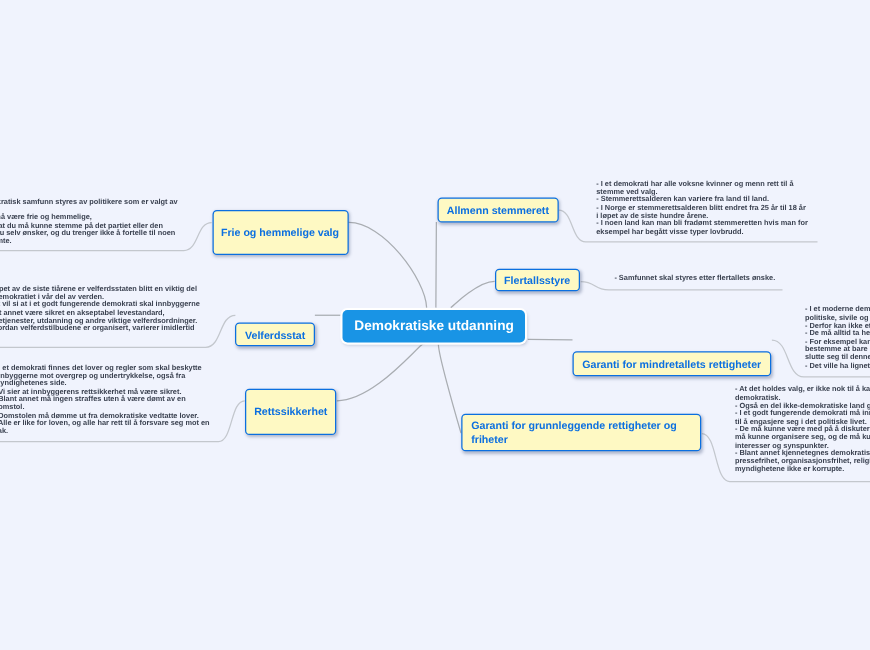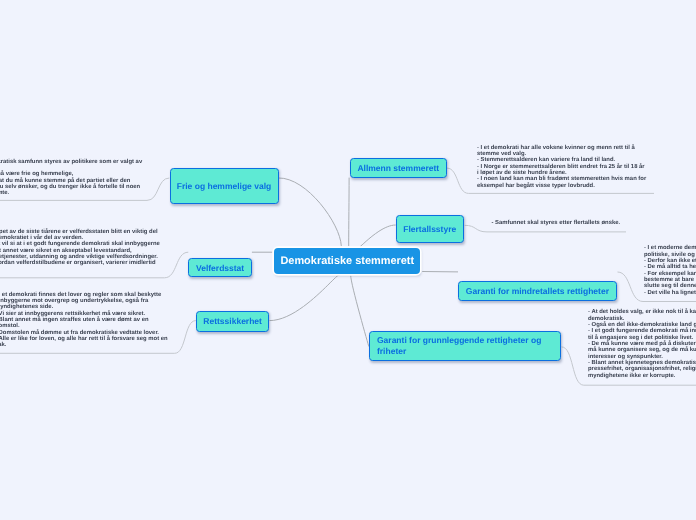--- a/index.html
+++ b/index.html
@@ -1,18 +1,18 @@
 <!DOCTYPE html>
 <html><head>
 <meta charset="utf-8">
 <style>
   html,body{margin:0;padding:0;}
   body{width:696px;height:520px;overflow:hidden;background:#f0f3fd;font-family:"Liberation Sans",sans-serif;-webkit-font-smoothing:antialiased;text-rendering:geometricPrecision;}
   #canvas{position:absolute;left:0;top:0;width:696px;height:520px;transform:translateZ(0);}
-  .node{position:absolute;box-sizing:border-box;border:1.5px solid #0b6fe0;border-radius:3.5px;background:#5eead4;color:#0b6fe0;font-weight:bold;font-size:8.5px;display:flex;align-items:center;justify-content:center;padding:0 6px;box-shadow:1px 1.5px 2.5px rgba(30,50,95,.3);white-space:nowrap;}
+  .node{position:absolute;box-sizing:border-box;border:1.5px solid #0b6fe0;border-radius:3.5px;background:#fef9c3;color:#0b6fe0;font-weight:bold;font-size:8.5px;display:flex;align-items:center;justify-content:center;padding:0 6px;box-shadow:1px 1.5px 2.5px rgba(30,50,95,.3);white-space:nowrap;}
   .node.wrap{white-space:normal;line-height:10.4px;justify-content:flex-start;padding-left:6.6px;}
   .node.root{background:#1994e5;border:none;color:#fff;font-size:10.95px;border-radius:4px;justify-content:center;box-shadow:0 0 0 1.7px #fff, 1px 1.8px 2.8px rgba(30,50,95,.28);}
   .leaf{position:absolute;font-size:5.9px;color:#3b4251;line-height:6.35px;font-weight:bold;white-space:pre-line;}
   svg.links{position:absolute;left:0;top:0;}
 </style>
 </head>
 <body>
 
 <div id="canvas">
   <svg class="links" width="696" height="520">
@@ -24,26 +24,26 @@
   <path d="M422.2,271.5 L458,271.9" fill="none" stroke="#a9adb2" stroke-width="1"></path>
   <path d="M368.8,346.5 C368.8,346.5 350.7,284.1 350.7,275.4" fill="none" stroke="#a9adb2" stroke-width="1"></path>
   <path d="M169.3,178.0 C157.0,178.0 159.3,200.4 147.0,200.4 L-130.0,200.4" fill="none" stroke="#c3c7cd" stroke-width="1"></path>
   <path d="M188.3,252.2 C175.2,252.2 177.6,277.8 164.5,277.8 L-130.0,277.8" fill="none" stroke="#c3c7cd" stroke-width="1"></path>
   <path d="M195.8,320.6 C184.2,320.6 186.3,353.3 174.7,353.3 L-130.0,353.3" fill="none" stroke="#c3c7cd" stroke-width="1"></path>
   <path d="M446.9,168.1 C458.8,168.1 456.7,193.4 468.6,193.4 L654.0,193.4" fill="none" stroke="#c3c7cd" stroke-width="1"></path>
   <path d="M464.6,225.3 C476.9,225.3 474.7,231.9 487.0,231.9 L626.0,231.9" fill="none" stroke="#c3c7cd" stroke-width="1"></path>
   <path d="M617.5,272.0 C631.5,272.0 629.0,301.5 643.0,301.5 L826.0,301.5" fill="none" stroke="#c3c7cd" stroke-width="1"></path>
   <path d="M561.5,346.9 C573.8,346.9 571.5,385.2 583.8,385.2 L830.0,385.2" fill="none" stroke="#c3c7cd" stroke-width="1"></path>
 </svg>
-  <div class="node root" style="left:274.2px;top:247.7px;width:146.2px;height:26.5px;">Demokratiske stemmerett</div>
+  <div class="node root" style="left:274.2px;top:247.7px;width:146.2px;height:26.5px;">Demokratiske utdanning</div>
   <div class="node" style="left:169.5px;top:168.3px;width:109px;height:36px;">Frie og hemmelige valg</div>
   <div class="node" style="left:188.3px;top:258px;width:63.6px;height:19.3px;">Velferdsstat</div>
-  <div class="node" style="left:195.8px;top:310.9px;width:73.7px;height:21px;">Rettssikkerhet</div>
+  <div class="node" style="left:195.8px;top:310.9px;width:73.7px;height:37px;">Rettssikkerhet</div>
   <div class="node" style="left:349.7px;top:158.2px;width:97.2px;height:19.4px;">Allmenn stemmerett</div>
-  <div class="node" style="left:395.7px;top:215.3px;width:68.1px;height:28px;">Flertallsstyre</div>
+  <div class="node" style="left:395.7px;top:215.3px;width:68.1px;height:18px;">Flertallsstyre</div>
   <div class="node" style="left:458px;top:261.9px;width:158.8px;height:19.9px;margin-top:19px;">Garanti for mindretallets rettigheter</div>
   <div class="node wrap" style="left:369.4px;top:330.5px;width:191.8px;height:30.8px;">Garanti for grunnleggende rettigheter og friheter</div>
 
   <div class="leaf" style="left:-32px;top:158.5px;width:360px;">- I et demokratisk samfunn styres av politikere som er valgt av
 folket.
 - Valgene må være frie og hemmelige,
 - Det betyr at du må kunne stemme på det partiet eller den
 personen du selv ønsker, og du trenger ikke å fortelle til noen
 hva du stemte.</div>
   <div class="leaf" style="left:-13px;top:228.7px;width:360px;">- I løpet av de siste tiårene er velferdsstaten blitt en viktig del

